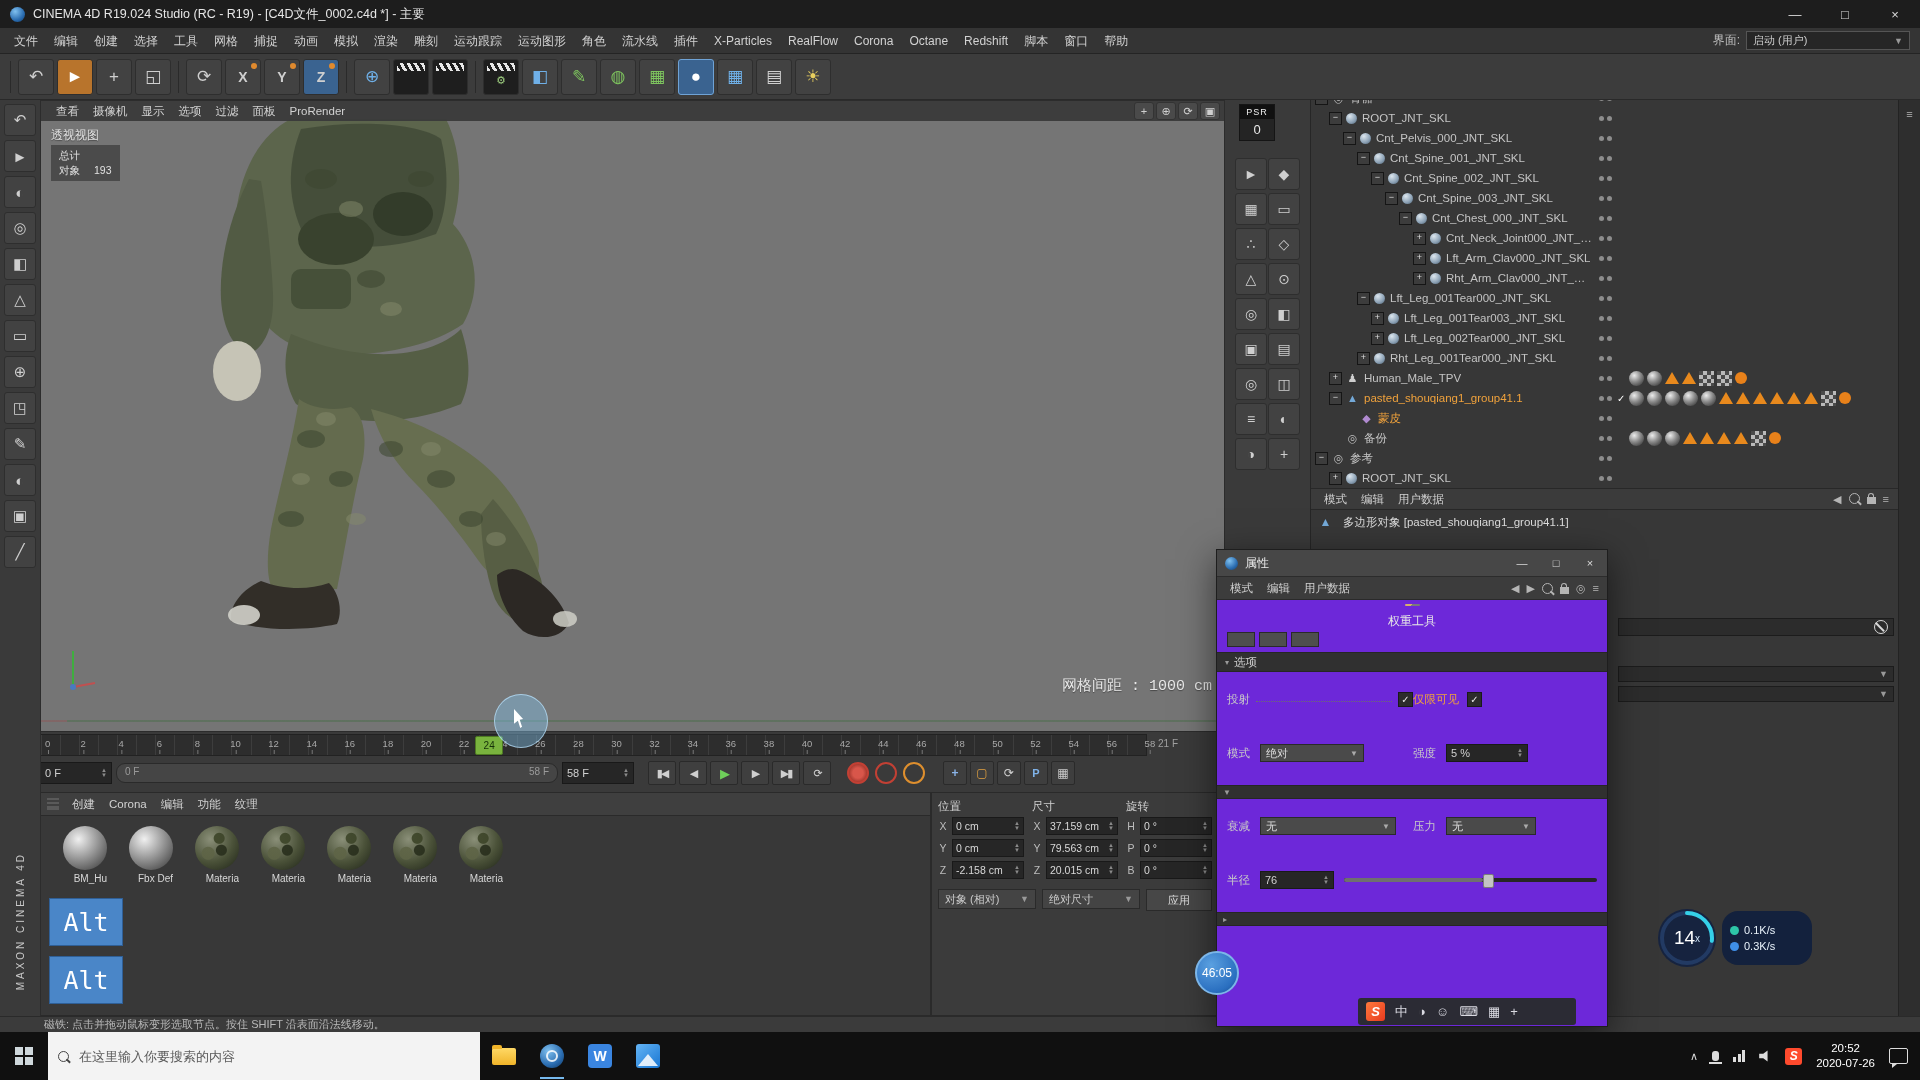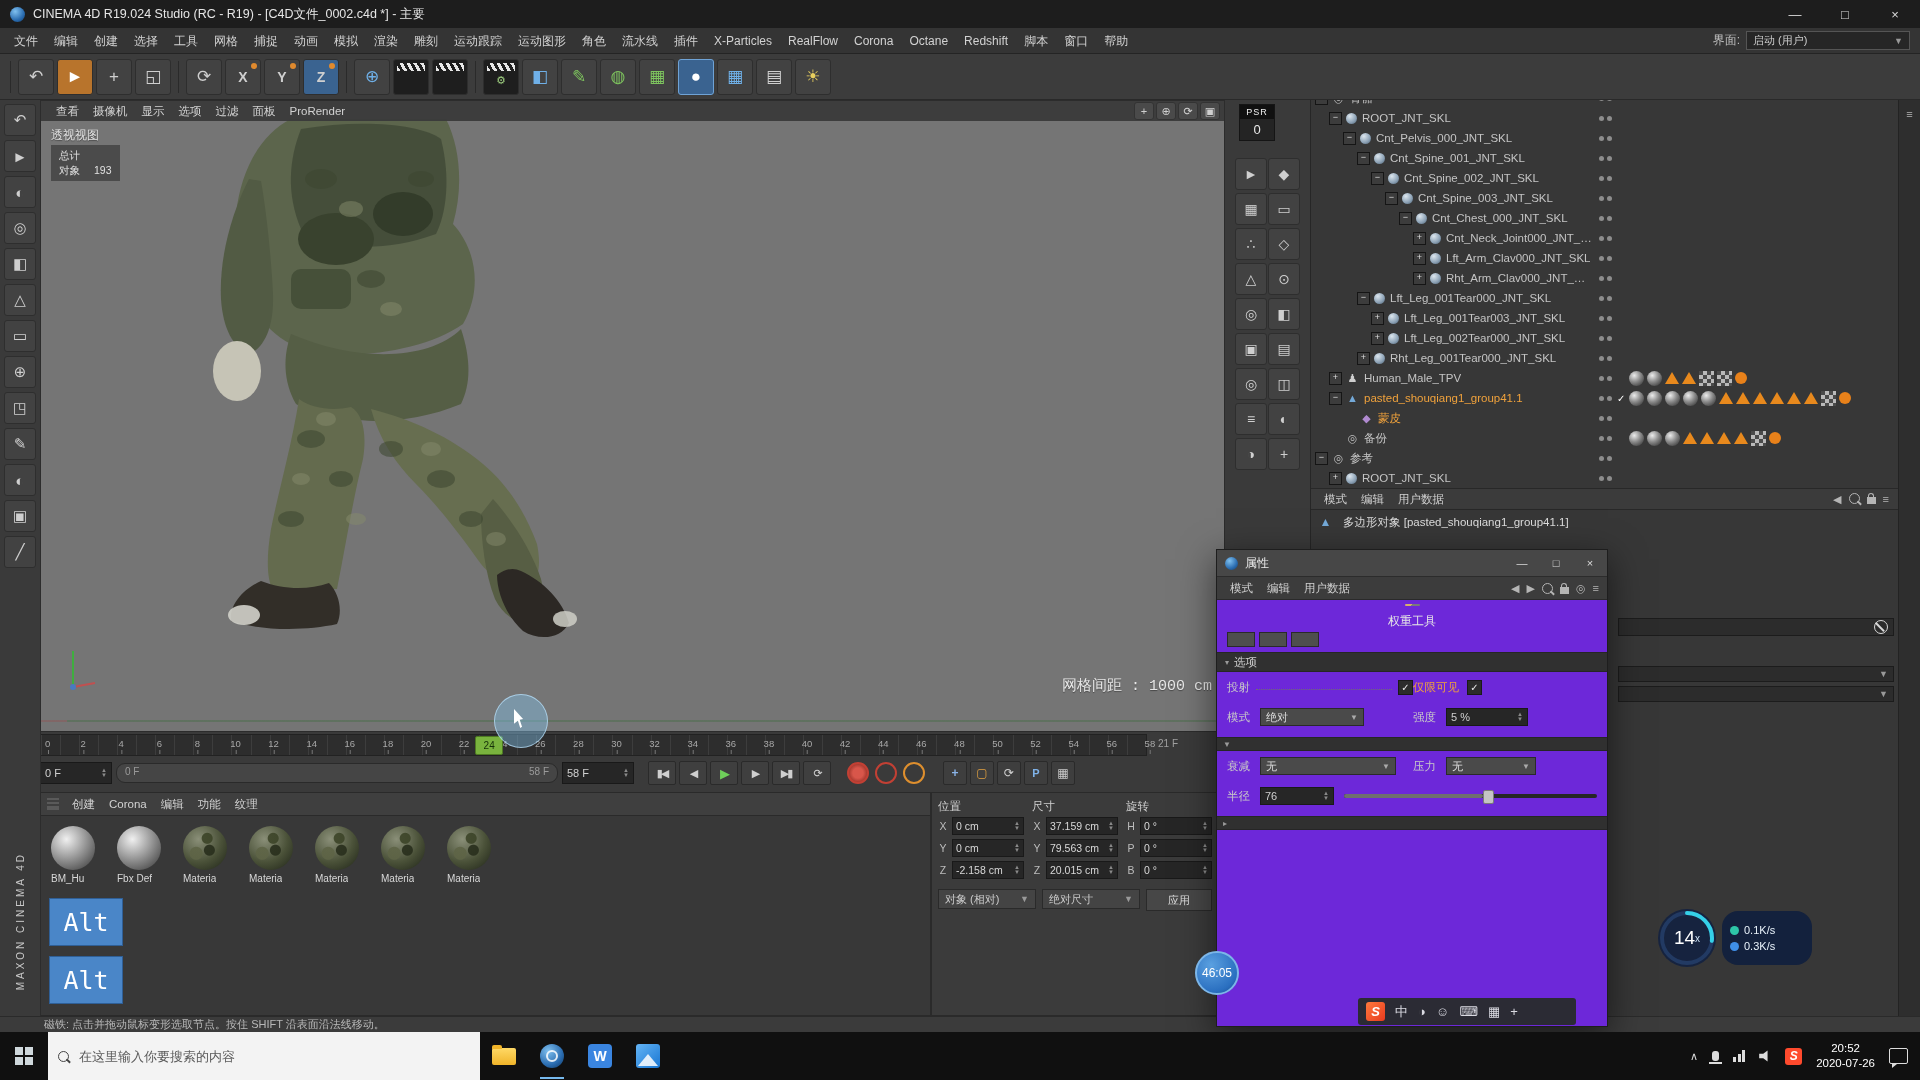--- a/index.html
+++ b/index.html
@@ -84,21 +84,21 @@
   .kc-scale{color:#e0a040;}
   .kc-rot{color:#d0d0d0;}
   .kc-param{color:#7fb2e8;font-weight:bold;font-size:11px;}
   .kc-pla{color:#c8c8c8;}
   
   #materials{position:absolute;left:40px;top:792px;width:891px;height:224px;background:#383838;border:1px solid #2a2a2a;box-sizing:border-box;z-index:2;}
   .panelhead{height:22px;background:#3f3f3f;border-bottom:1px solid #2a2a2a;display:flex;align-items:center;padding-left:6px;gap:2px;}
   .panelhead .menu-item{line-height:22px;font-size:11.5px;padding:0 7px;}
   .phico{width:12px;height:12px;background:linear-gradient(#5a5a5a 0 2px,transparent 2px 4px,#5a5a5a 4px 6px,transparent 6px 8px,#5a5a5a 8px 10px);margin-right:4px;flex:none;}
   #swatches{display:flex;gap:10px;padding:10px 0 0 10px;}
-  .swatch{width:56px;display:flex;flex-direction:column;align-items:flex-start;}
+  .swatch{width:56px;display:flex;flex-direction:column;align-items:flex-end;}
   .sphere{width:44px;height:44px;border-radius:50%;background:radial-gradient(circle at 35% 30%,#f0f0f0,#9a9a9a 45%,#3a3a3a 95%);}
   .sphere.camo{background:
      radial-gradient(circle at 60% 55%, rgba(40,46,28,.9) 0 5px, transparent 6px),
      radial-gradient(circle at 30% 62%, rgba(94,100,70,.9) 0 6px, transparent 7px),
      radial-gradient(circle at 55% 28%, rgba(60,68,40,.9) 0 5px, transparent 6px),
      radial-gradient(circle at 35% 30%,#8a8f78,#4a5138 55%,#23281b 95%);}
   .swatch .lbl{margin-top:3px;font-size:10px;color:#d8d8d8;max-width:54px;overflow:hidden;white-space:nowrap;}
   
   #coords{position:absolute;left:931px;top:792px;width:288px;height:224px;background:#3b3b3b;border:1px solid #2a2a2a;box-sizing:border-box;z-index:2;padding:4px 6px;}
   #cgroups{display:flex;gap:8px;}
@@ -165,21 +165,21 @@
   #awmenu{height:22px;background:#3c3c3c;border-bottom:1px solid #2a2a2a;display:flex;align-items:center;padding-left:6px;gap:2px;}
   #awmenu .menu-item{line-height:22px;font-size:11.5px;padding:0 7px;}
   #awmenuicons{margin-left:auto;display:flex;gap:7px;padding-right:8px;align-items:center;}
   .aw-row{display:flex;align-items:center;padding:0 10px;}
   #awtool{height:26px;gap:7px;margin-top:4px;flex-direction:column;}
   #awtool .brush{width:15px;height:15px;background:linear-gradient(135deg,#d8b06a 0 45%,#7a7a7a 45%);border-radius:2px;}
   #awtool .t{font-size:12px;color:#e6e6e6;}
   #awpresets{height:18px;gap:4px;}
   .preset{width:26px;height:13px;background:#4e4e4e;border:1px solid #2a2a2a;}
   .aw-section{height:18px;background:#303030;border-top:1px solid #262626;border-bottom:1px solid #262626;display:flex;align-items:center;padding-left:8px;font-size:11.5px;color:#cfcfcf;margin-top:4px;gap:5px;}
-  .aw-grid-row{display:flex;align-items:center;height:22px;padding:4px 10px;}
+  .aw-grid-row{display:flex;align-items:center;height:22px;padding:16px 10px;}
   .aw-col1{width:186px;display:flex;align-items:center;}
   .aw-col2{flex:1;display:flex;align-items:center;}
   .aw-lab{font-size:11.5px;color:#c8c8c8;white-space:nowrap;}
   .aw-lab.orange{color:#f0a23c;}
   .leader{flex:1;border-bottom:1px dotted #6e6e6e;margin:0 6px 4px 6px;height:8px;}
   .cbox{width:13px;height:13px;background:#2c2c2c;border:1px solid #1a1a1a;display:flex;align-items:center;justify-content:center;color:#e8e8e8;font-size:10px;flex:none;}
   .cbox.checked::before{content:"✓";}
   .aw-select{height:16px;background:#4a4a4a;border:1px solid #2a2a2a;display:flex;align-items:center;padding:0 5px;font-size:11px;color:#ddd;gap:6px;}
   .aw-select .car{font-size:8px;color:#aaa;margin-left:auto;}
   .aw-num{height:16px;background:#262626;border:1px solid #191919;display:flex;align-items:center;padding:0 4px;font-size:11px;color:#cfcfcf;gap:4px;}

